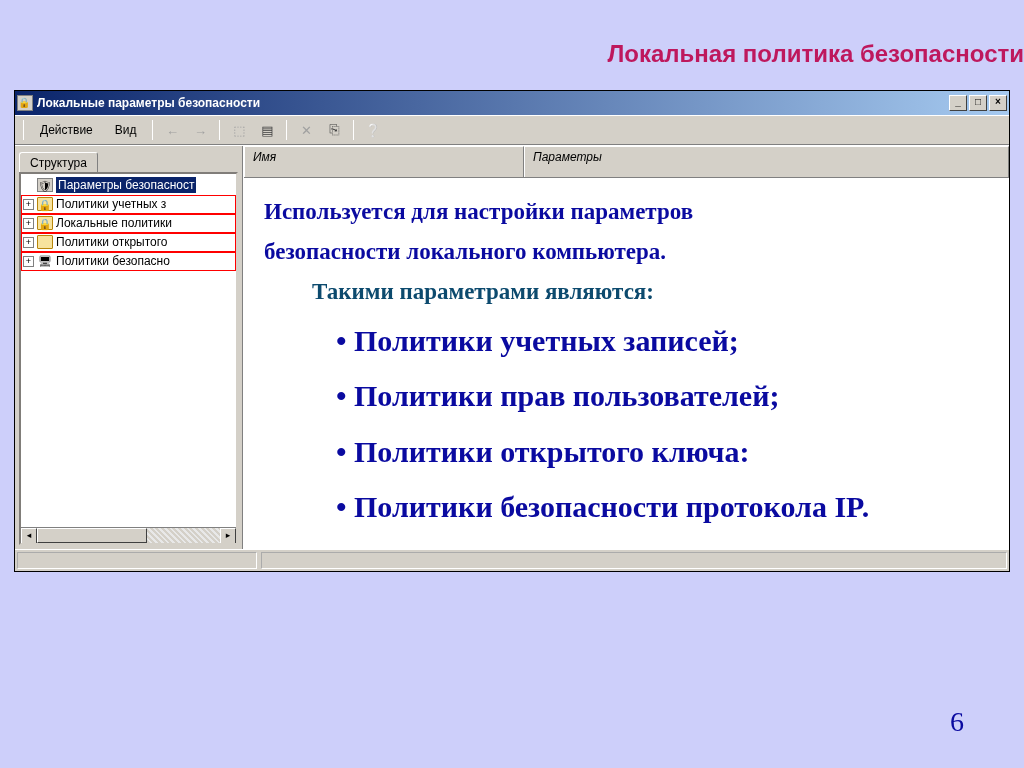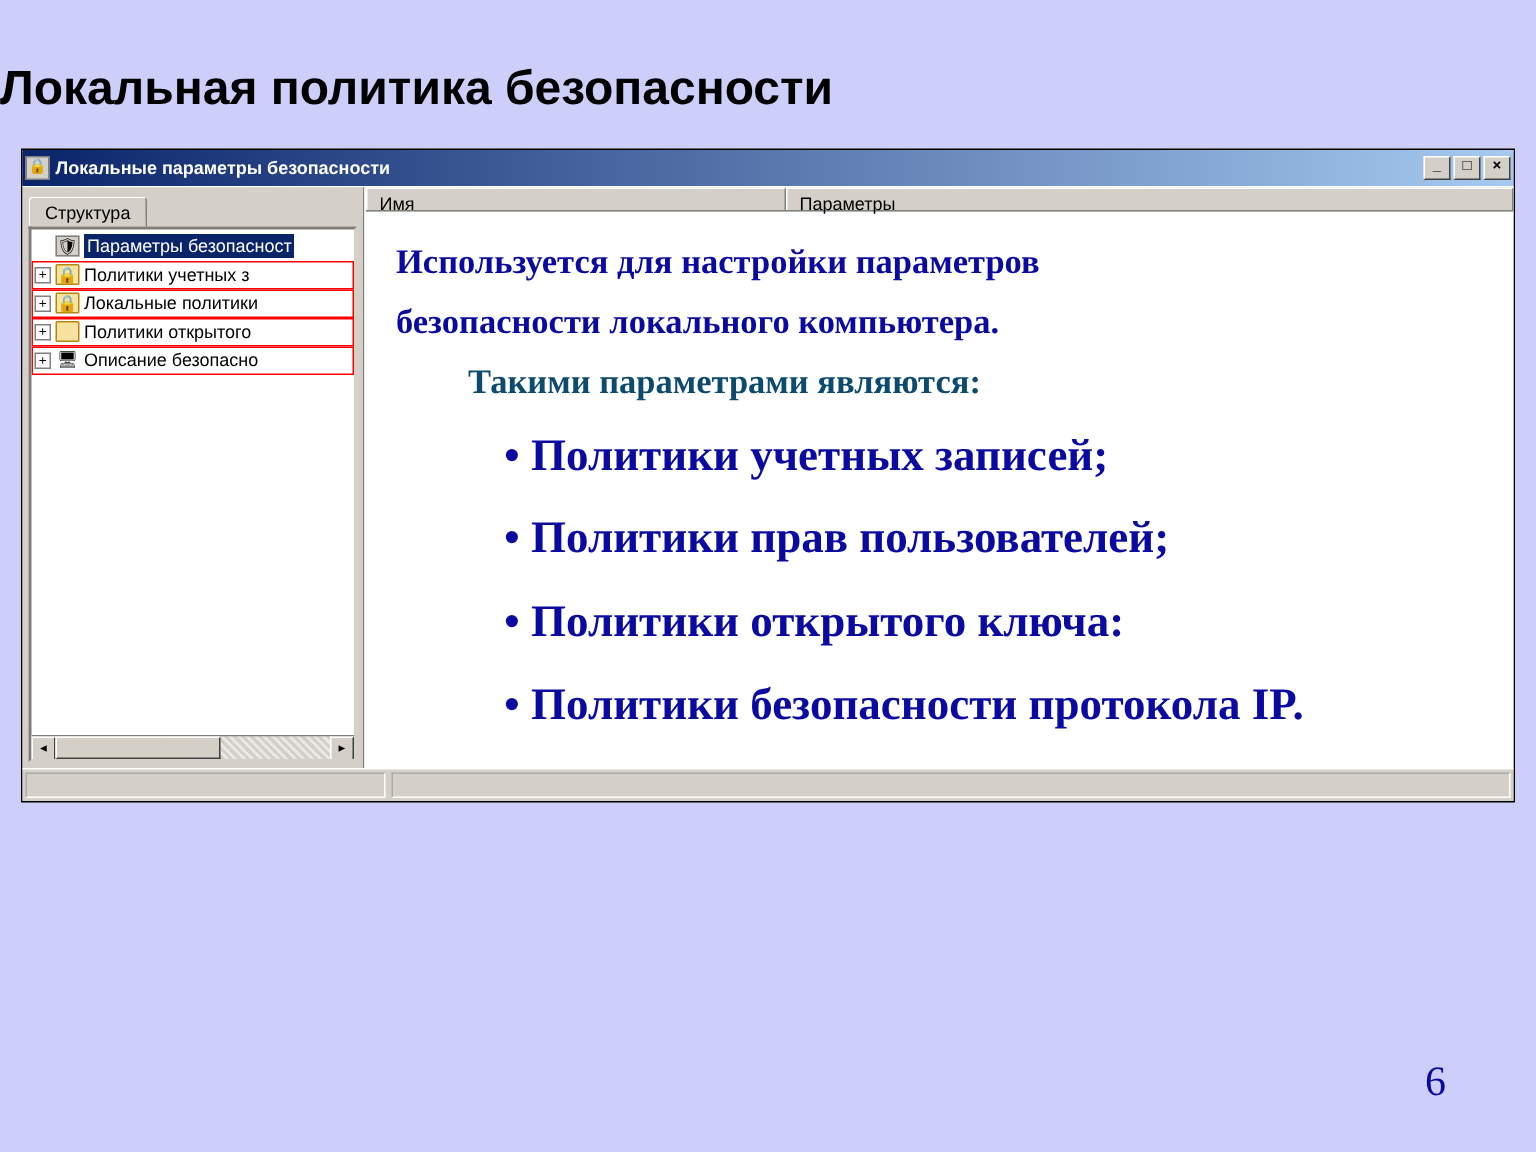--- a/index.html
+++ b/index.html
@@ -6,24 +6,24 @@
   body {
     margin: 0;
     width: 1024px;
     height: 768px;
     background: #cdcffa;
     font-family: "Tahoma", "Arial", sans-serif;
     overflow: hidden;
     position: relative;
   }
   .slide-title {
-    text-align: left;
-    font-size: 32px;
-    font-weight: bold;
-    color: #000000;
+    text-align: right;
+    font-size: 24px;
+    font-weight: bold;
+    color: #be185d;
     padding: 40px 0 22px 0;
   }
   .page-number {
     position: absolute;
     bottom: 30px;
     right: 60px;
     font-size: 28px;
     color: #0a0aa0;
     font-family: "Times New Roman", serif;
   }
@@ -194,24 +194,25 @@
   .strack { flex: 1; background: repeating-linear-gradient(45deg,#e8e8e8,#e8e8e8 2px,#d4d0c8 2px,#d4d0c8 4px); position: relative; }
   .sthumb { position: absolute; left: 0; top: 0; width: 60%; height: 100%; background: #d4d0c8; border: 1px solid #fff; border-right-color:#404040; border-bottom-color:#404040;}
   .right-pane {
     flex: 1;
     background: #fff;
     display: flex;
     flex-direction: column;
     border-left: 1px solid #fff;
   }
   .list-header {
-    height: 16px;
+    height: 32px;
     background: #d4d0c8;
     display: flex;
     border-bottom: 1px solid #808080;
+    font-style: italic;
   }
   .col {
     border-right: 1px solid #808080;
     border-top: 1px solid #fff;
     border-left: 1px solid #fff;
     padding: 3px 8px;
     font-size: 12px;
   }
   .col.c1 { width: 280px; }
   .col.c2 { flex: 1; }
@@ -266,20 +267,36 @@
 <div class="window">
   <div class="titlebar">
     <span class="app-icon">🔒</span>
     <span>Локальные параметры безопасности</span>
     <span class="spacer"></span>
     <span class="win-btn">_</span>
     <span class="win-btn">□</span>
     <span class="win-btn">×</span>
   </div>
 
+  <div class="toolbar">
+    <span class="tb-sep"></span>
+    <span class="menu-item">Действие</span>
+    <span class="menu-item">Вид</span>
+    <span class="tb-sep"></span>
+    <span class="tb-btn disabled">←</span>
+    <span class="tb-btn disabled">→</span>
+    <span class="tb-sep"></span>
+    <span class="tb-btn disabled">⬚</span>
+    <span class="tb-btn">▤</span>
+    <span class="tb-sep"></span>
+    <span class="tb-btn disabled">✕</span>
+    <span class="tb-btn">⎘</span>
+    <span class="tb-sep"></span>
+    <span class="tb-btn">❔</span>
+  </div>
 
   <div class="client">
     <div class="left-pane">
       <div class="tabstrip">
         <div class="tab">Структура</div>
       </div>
       <div class="tree-container">
         <div class="tree-row selected">
           <span class="expander none"></span>
           <span class="node-icon shield">🛡</span>
@@ -296,21 +313,21 @@
           <span class="label">Локальные политики</span>
         </div>
         <div class="tree-row hl">
           <span class="expander">+</span>
           <span class="node-icon folder"></span>
           <span class="label">Политики открытого</span>
         </div>
         <div class="tree-row hl">
           <span class="expander">+</span>
           <span class="node-icon">🖥</span>
-          <span class="label">Описание безопасно</span>
+          <span class="label">Политики безопасно</span>
         </div>
         <div class="hscroll">
           <div class="sbtn">◂</div>
           <div class="strack">
               <div class="sthumb"></div>
             </div>
           <div class="sbtn">▸</div>
         </div>
       </div>
     </div>

